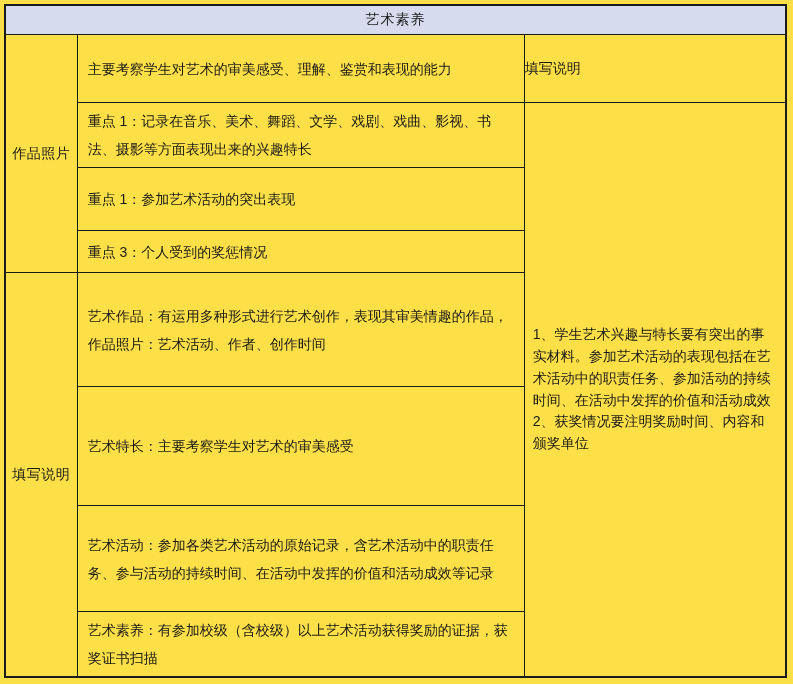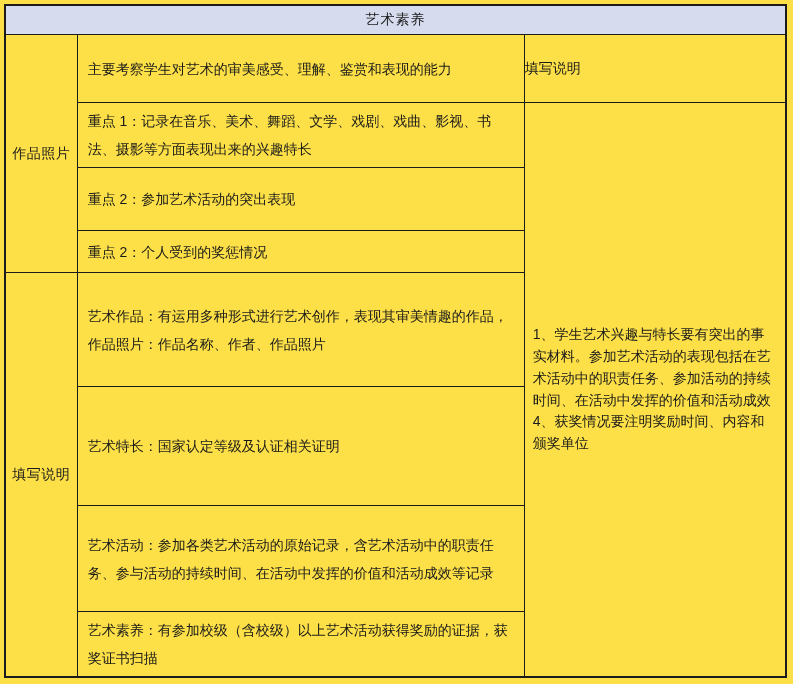--- a/index.html
+++ b/index.html
@@ -94,38 +94,38 @@
     </tr>
 
     <tr class="r1">
       <td class="side-label" rowspan="4">作品照片</td>
       <td class="content-cell">主要考察学生对艺术的审美感受、理解、鉴赏和表现的能力</td>
       <td class="note-header-cell">填写说明</td>
     </tr>
 
     <tr class="r2">
       <td class="content-cell">重点 1：记录在音乐、美术、舞蹈、文学、戏剧、戏曲、影视、书法、摄影等方面表现出来的兴趣特长</td>
-      <td class="notes-cell" rowspan="7">1、学生艺术兴趣与特长要有突出的事实材料。参加艺术活动的表现包括在艺术活动中的职责任务、参加活动的持续时间、在活动中发挥的价值和活动成效 4、获奖情况要注明奖励时间、内容和颁奖单位</td>
+      <td class="notes-cell" rowspan="7">1、学生艺术兴趣与特长要有突出的事实材料。参加艺术活动的表现包括在艺术活动中的职责任务、参加活动的持续时间、在活动中发挥的价值和活动成效 2、获奖情况要注明奖励时间、内容和颁奖单位</td>
     </tr>
 
     <tr class="r3">
-      <td class="content-cell">重点 2：参加艺术活动的突出表现</td>
+      <td class="content-cell">重点 1：参加艺术活动的突出表现</td>
     </tr>
 
     <tr class="r4">
-      <td class="content-cell">重点 2：个人受到的奖惩情况</td>
+      <td class="content-cell">重点 3：个人受到的奖惩情况</td>
     </tr>
 
     <tr class="r5">
       <td class="side-label" rowspan="4">填写说明</td>
-      <td class="content-cell">艺术作品：有运用多种形式进行艺术创作，表现其审美情趣的作品，作品照片：作品名称、作者、作品照片</td>
+      <td class="content-cell">艺术作品：有运用多种形式进行艺术创作，表现其审美情趣的作品，作品照片：艺术活动、作者、创作时间</td>
     </tr>
 
     <tr class="r6">
-      <td class="content-cell">艺术特长：国家认定等级及认证相关证明</td>
+      <td class="content-cell">艺术特长：主要考察学生对艺术的审美感受</td>
     </tr>
 
     <tr class="r7">
       <td class="content-cell">艺术活动：参加各类艺术活动的原始记录，含艺术活动中的职责任务、参与活动的持续时间、在活动中发挥的价值和活动成效等记录</td>
     </tr>
 
     <tr class="r8">
       <td class="content-cell">艺术素养：有参加校级（含校级）以上艺术活动获得奖励的证据，获奖证书扫描</td>
     </tr>
   </tbody>

